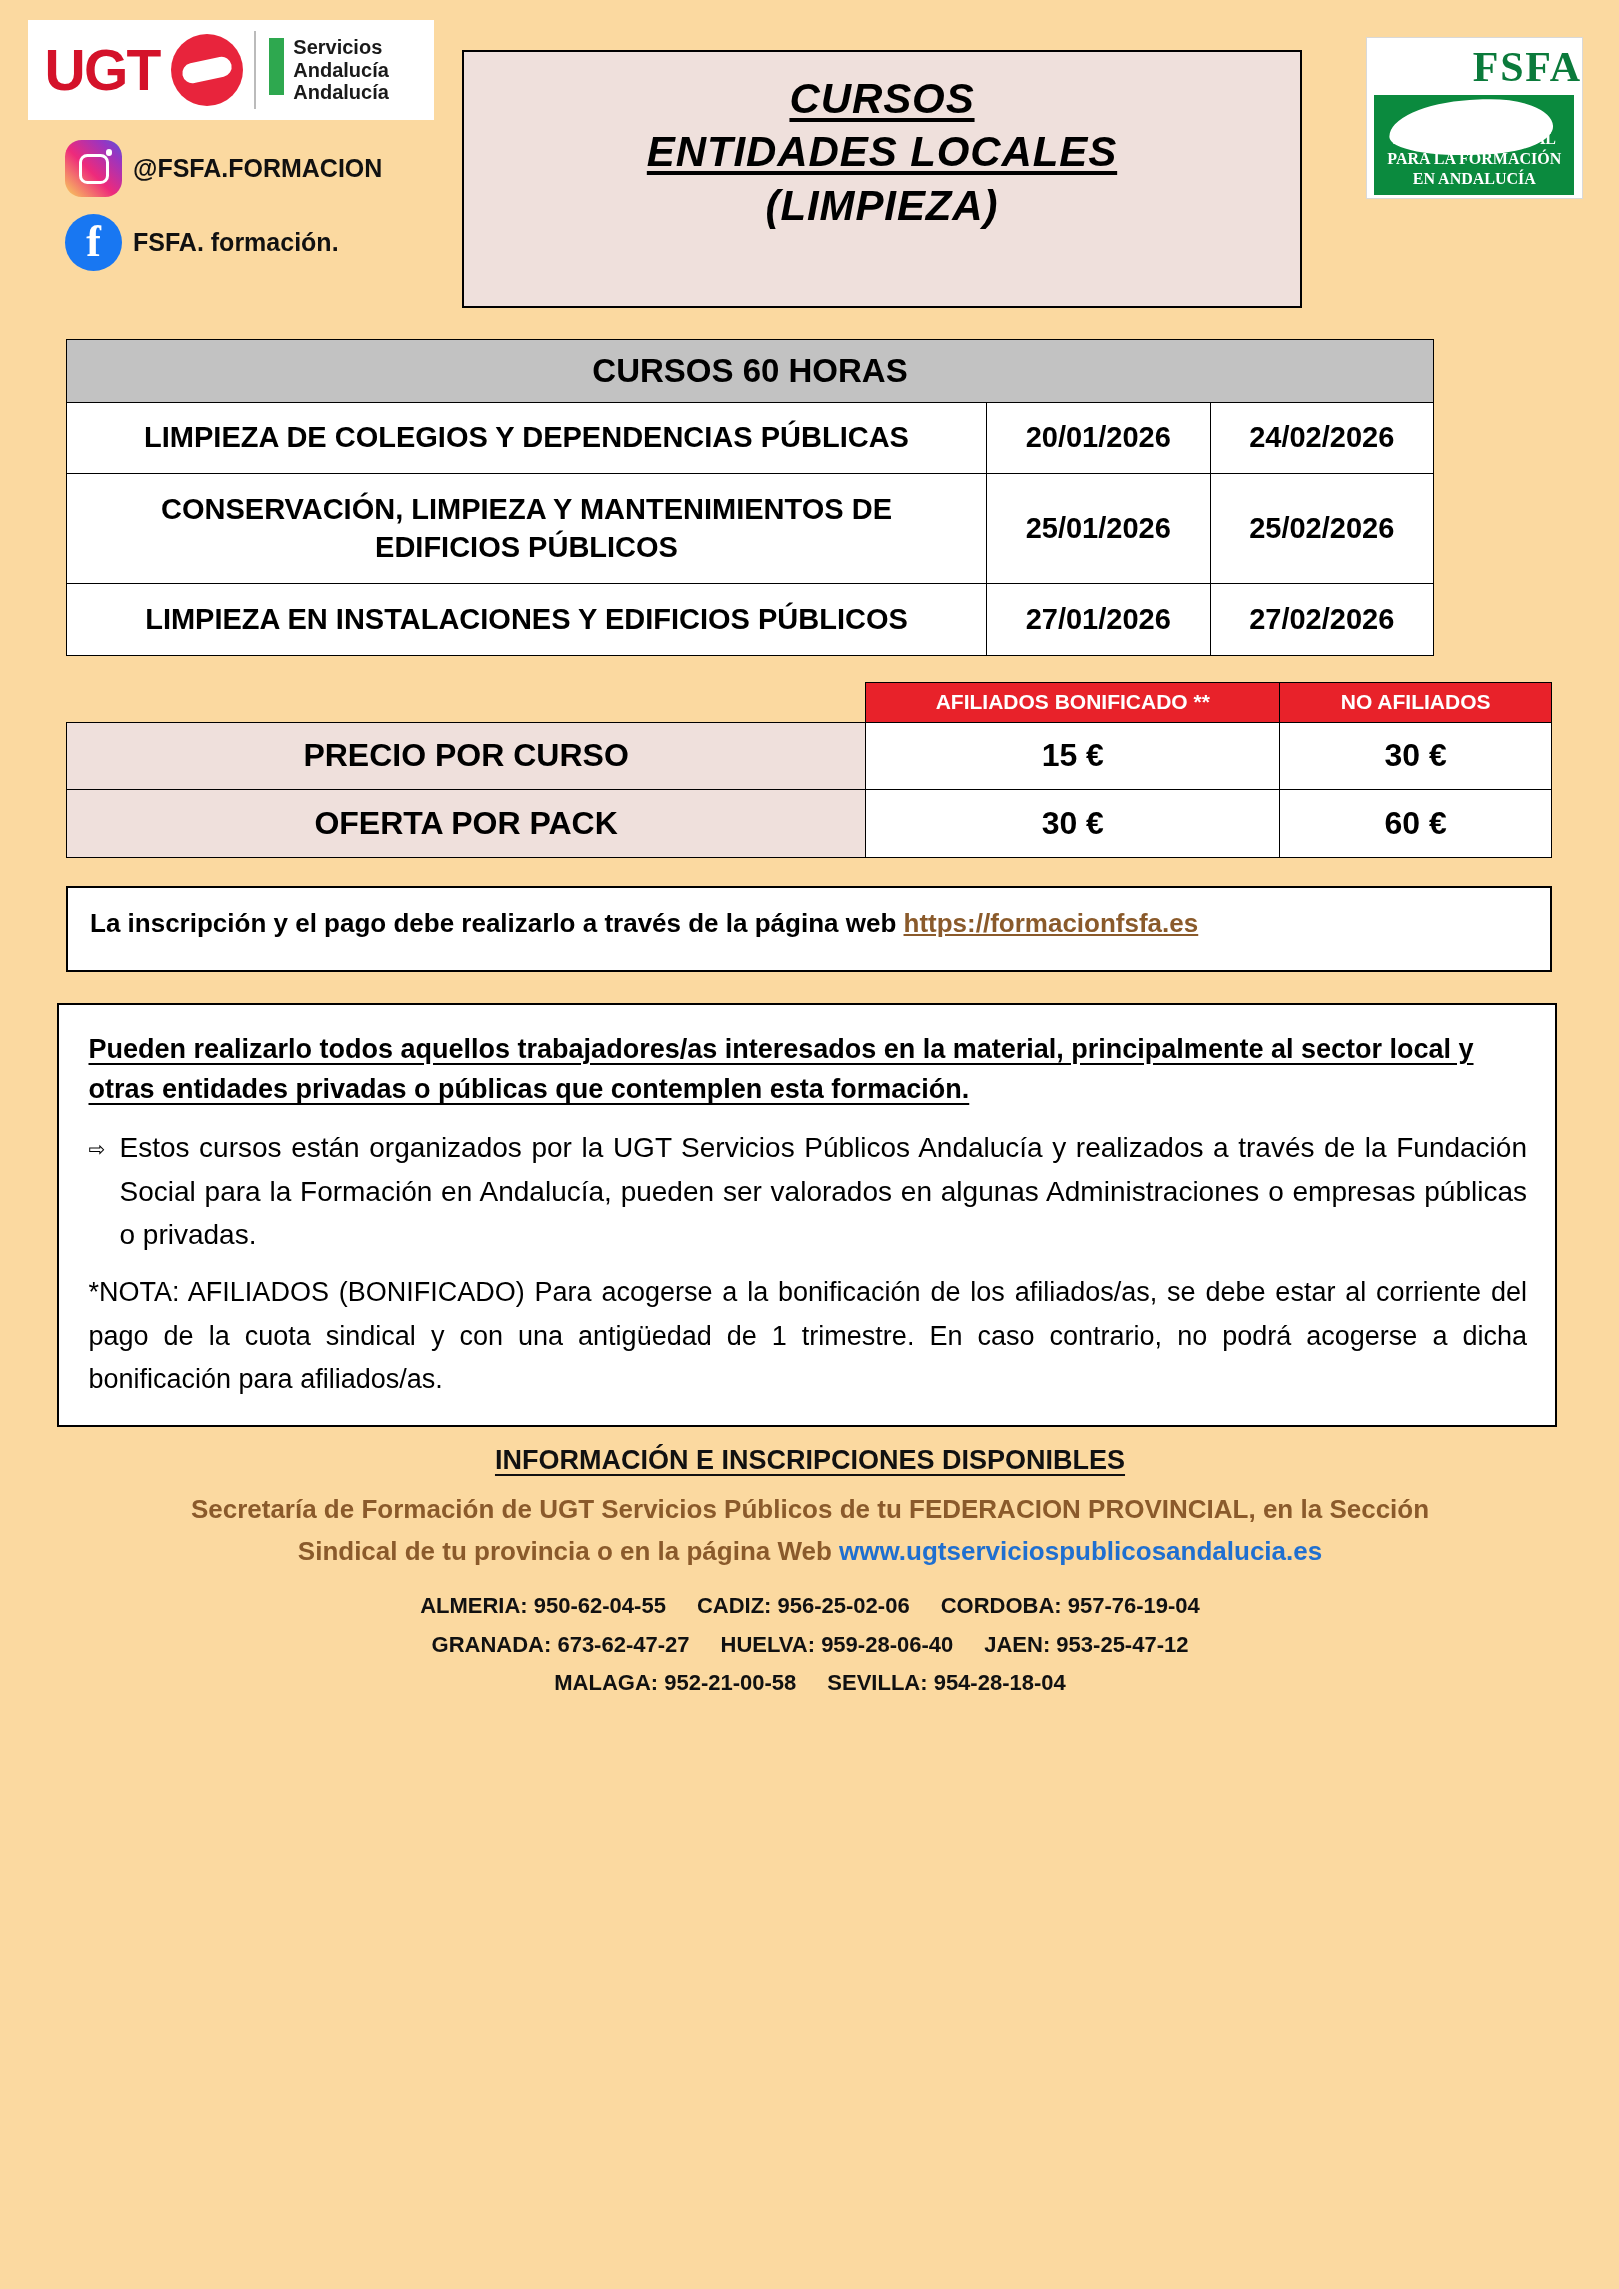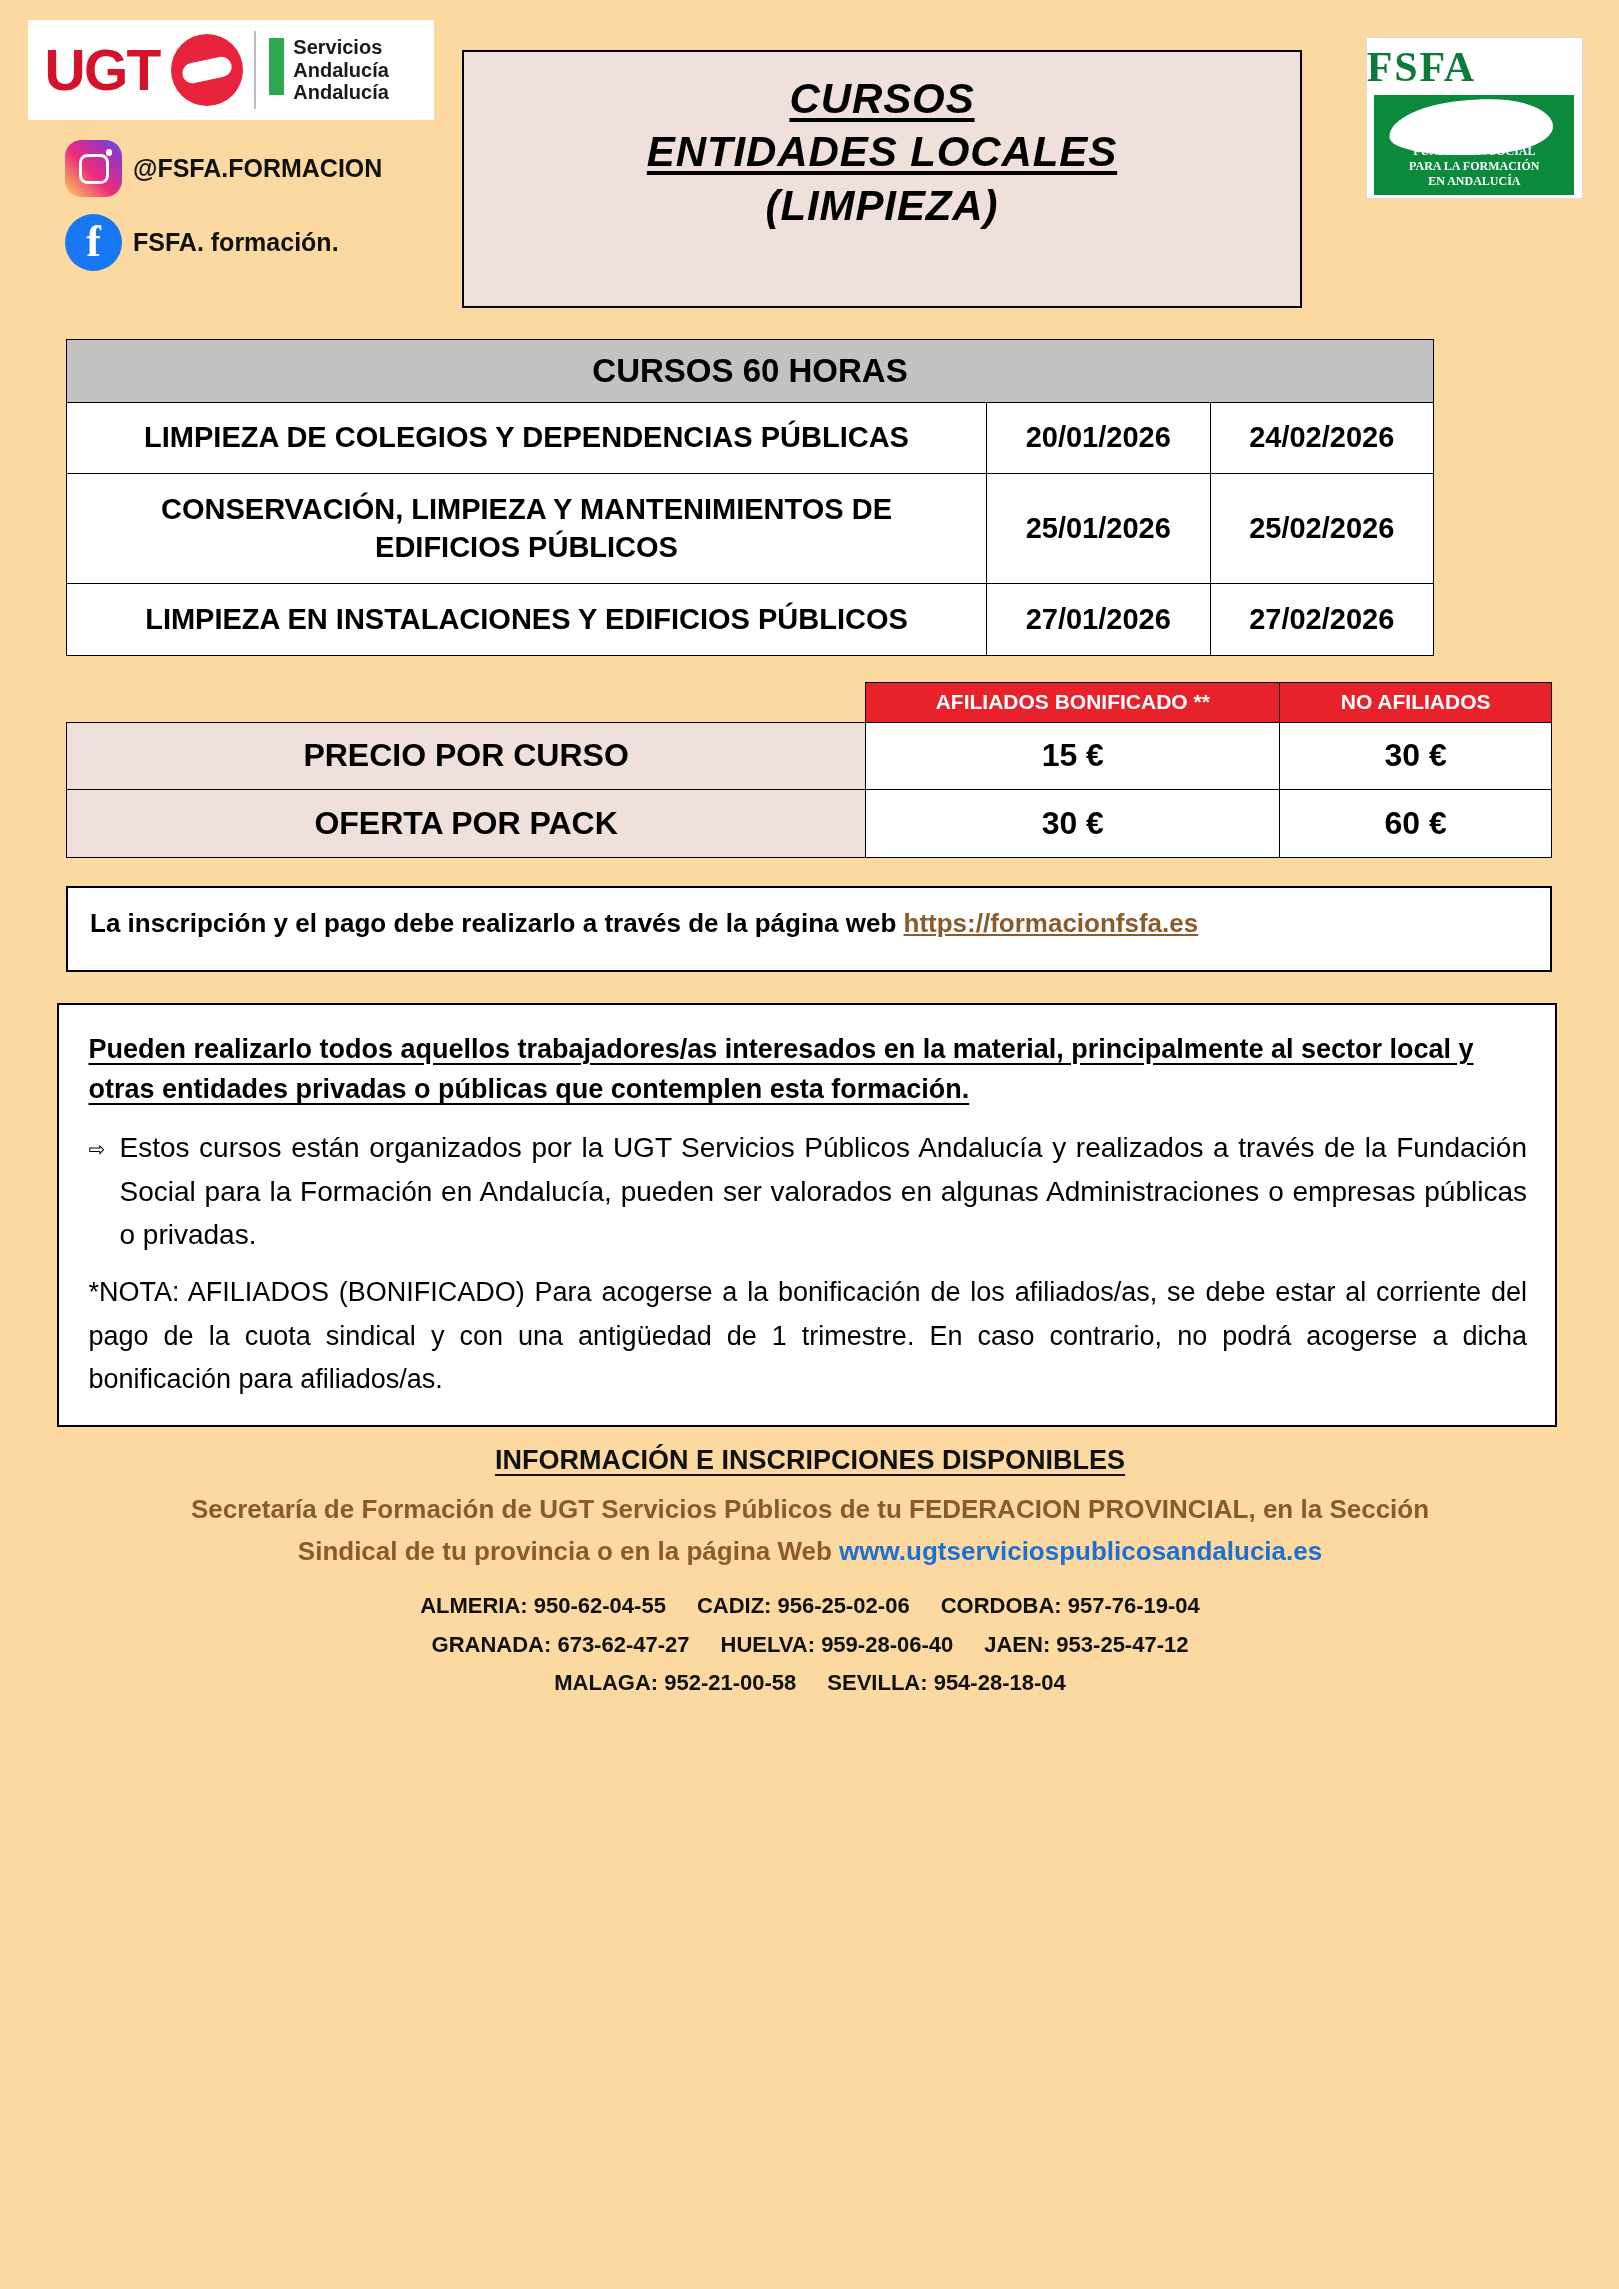--- a/index.html
+++ b/index.html
@@ -172,21 +172,21 @@
     background: #fff;
     border: 0.9px solid #d9d9d9;
     margin-left: auto;
     margin-top: 16.6px;
     margin-right: 9.2px;
     position: relative;
     flex: 0 0 217px;
     box-sizing: border-box;
   }
   .fsfa-top {
-    text-align: left;
+    text-align: right;
     font-family: "Liberation Serif", serif;
     font-weight: bold;
     font-size: 42px;
     color: #0b7a3b;
     letter-spacing: 1.8px;
     margin-top: 5.5px;
   }
   .fsfa-green {
     margin: 3.7px 7.4px 0 7.4px;
     height: 100px;
@@ -205,21 +205,21 @@
     transform: rotate(-3deg);
   }
   .fsfa-caption {
     position: absolute;
     left: 0; right: 0;
     bottom: 5.5px;
     text-align: center;
     color: #fff;
     font-family: "Liberation Serif", serif;
     font-weight: bold;
-    font-size: 12px;
+    font-size: 16px;
     line-height: 1.25;
   }
 
   
   .courses-table {
     border-collapse: collapse;
     margin: 31px 0 0 66px;
     width: 1368px;
     background: #fff;
   }

